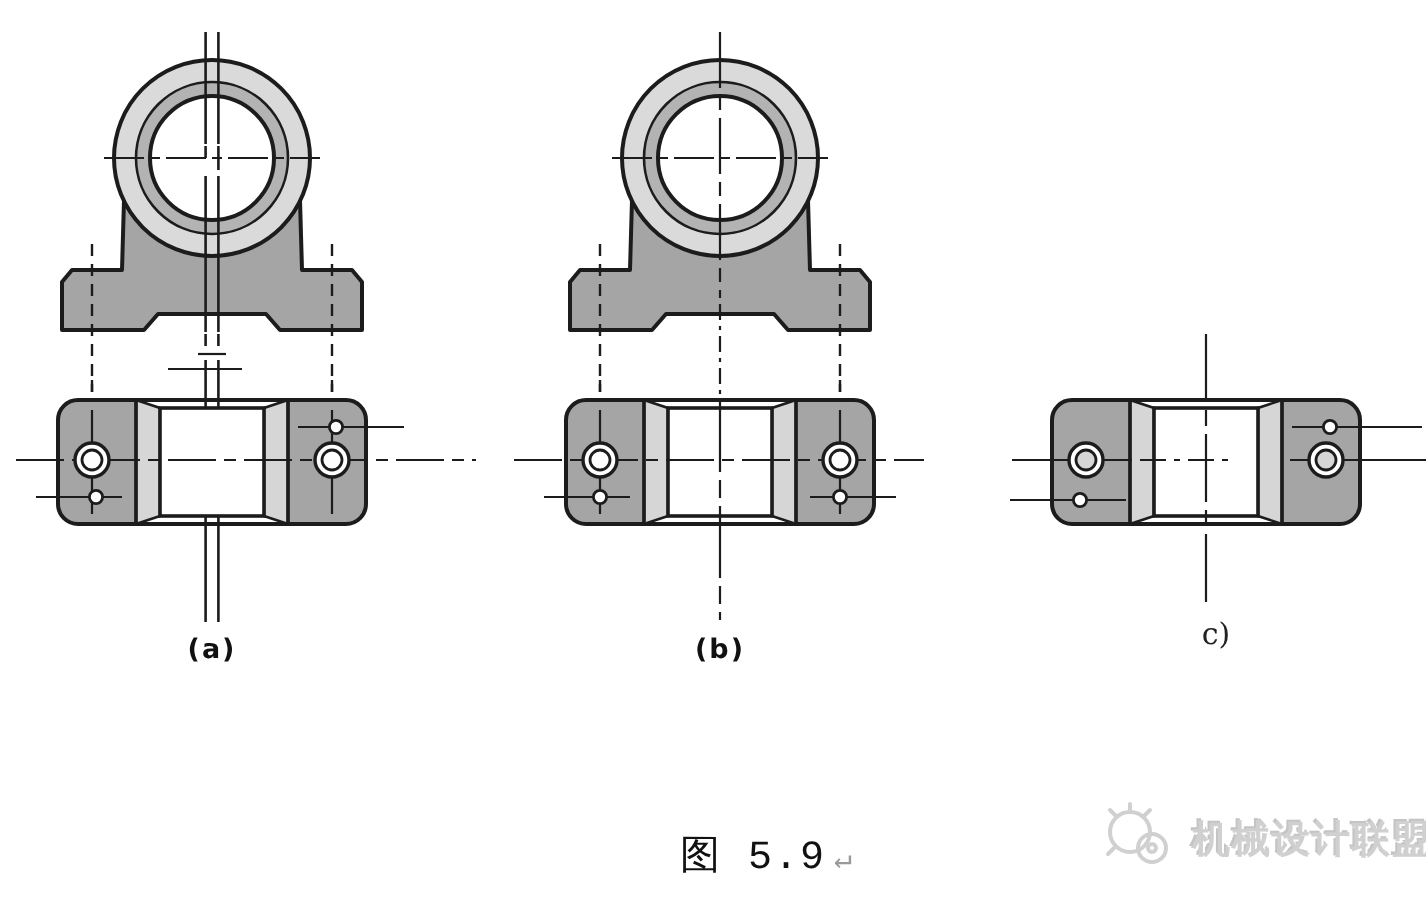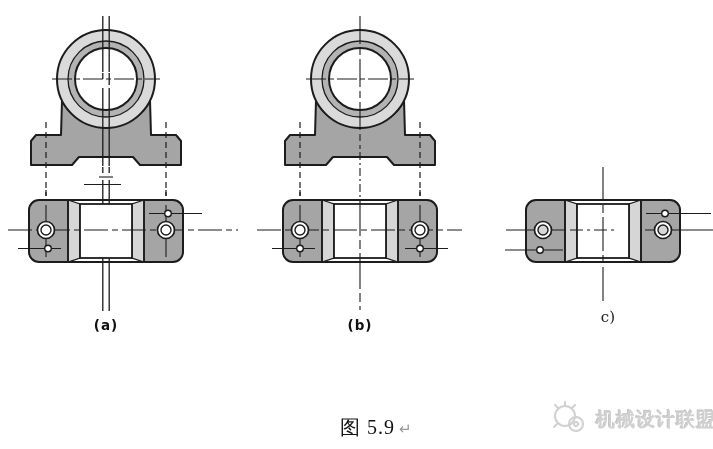--- a/index.html
+++ b/index.html
@@ -16,21 +16,21 @@
   .flight{fill:var(--ring-light);}
   .fmid{fill:var(--ring-mid);}
   .fcham{fill:var(--chamfer-light);}
   .cl{stroke:var(--line);stroke-width:1.1;fill:none;}
   .hid{stroke:var(--line);stroke-width:1.2;stroke-dasharray:6 4;fill:none;}
   
   .vlabel{position:absolute;transform:translateX(-50%);font-size:13.5px;font-weight:bold;
           letter-spacing:1px;color:#111;}
   .vlabel-c{position:absolute;transform:translateX(-50%);font-family:"DejaVu Serif",serif;
           font-size:15px;font-weight:normal;color:#222;}
-  .caption{position:absolute;left:340px;top:414px;font-family:Liberation Serif, serif;
+  .caption{position:absolute;left:340px;top:414px;font-family:Liberation Mono, monospace;
            font-size:20px;color:#111;letter-spacing:1px;white-space:nowrap;}
   .caption .ret{font-size:15px;color:var(--caption-mark-gray);margin-left:4px;}
   .watermark{position:absolute;left:549px;top:401px;display:flex;align-items:center;gap:5px;}
   .wtext{font-size:19px;font-weight:bold;color:var(--watermark-gray);letter-spacing:1px;
          text-shadow:1px 1px 0 #ffffff,-1px -1px 0 #c4c4c4;white-space:nowrap;}
   .wl{fill:none;stroke:var(--watermark-gray);stroke-width:2;stroke-linecap:round;}
 </style>
 </head>
 <body>
 

